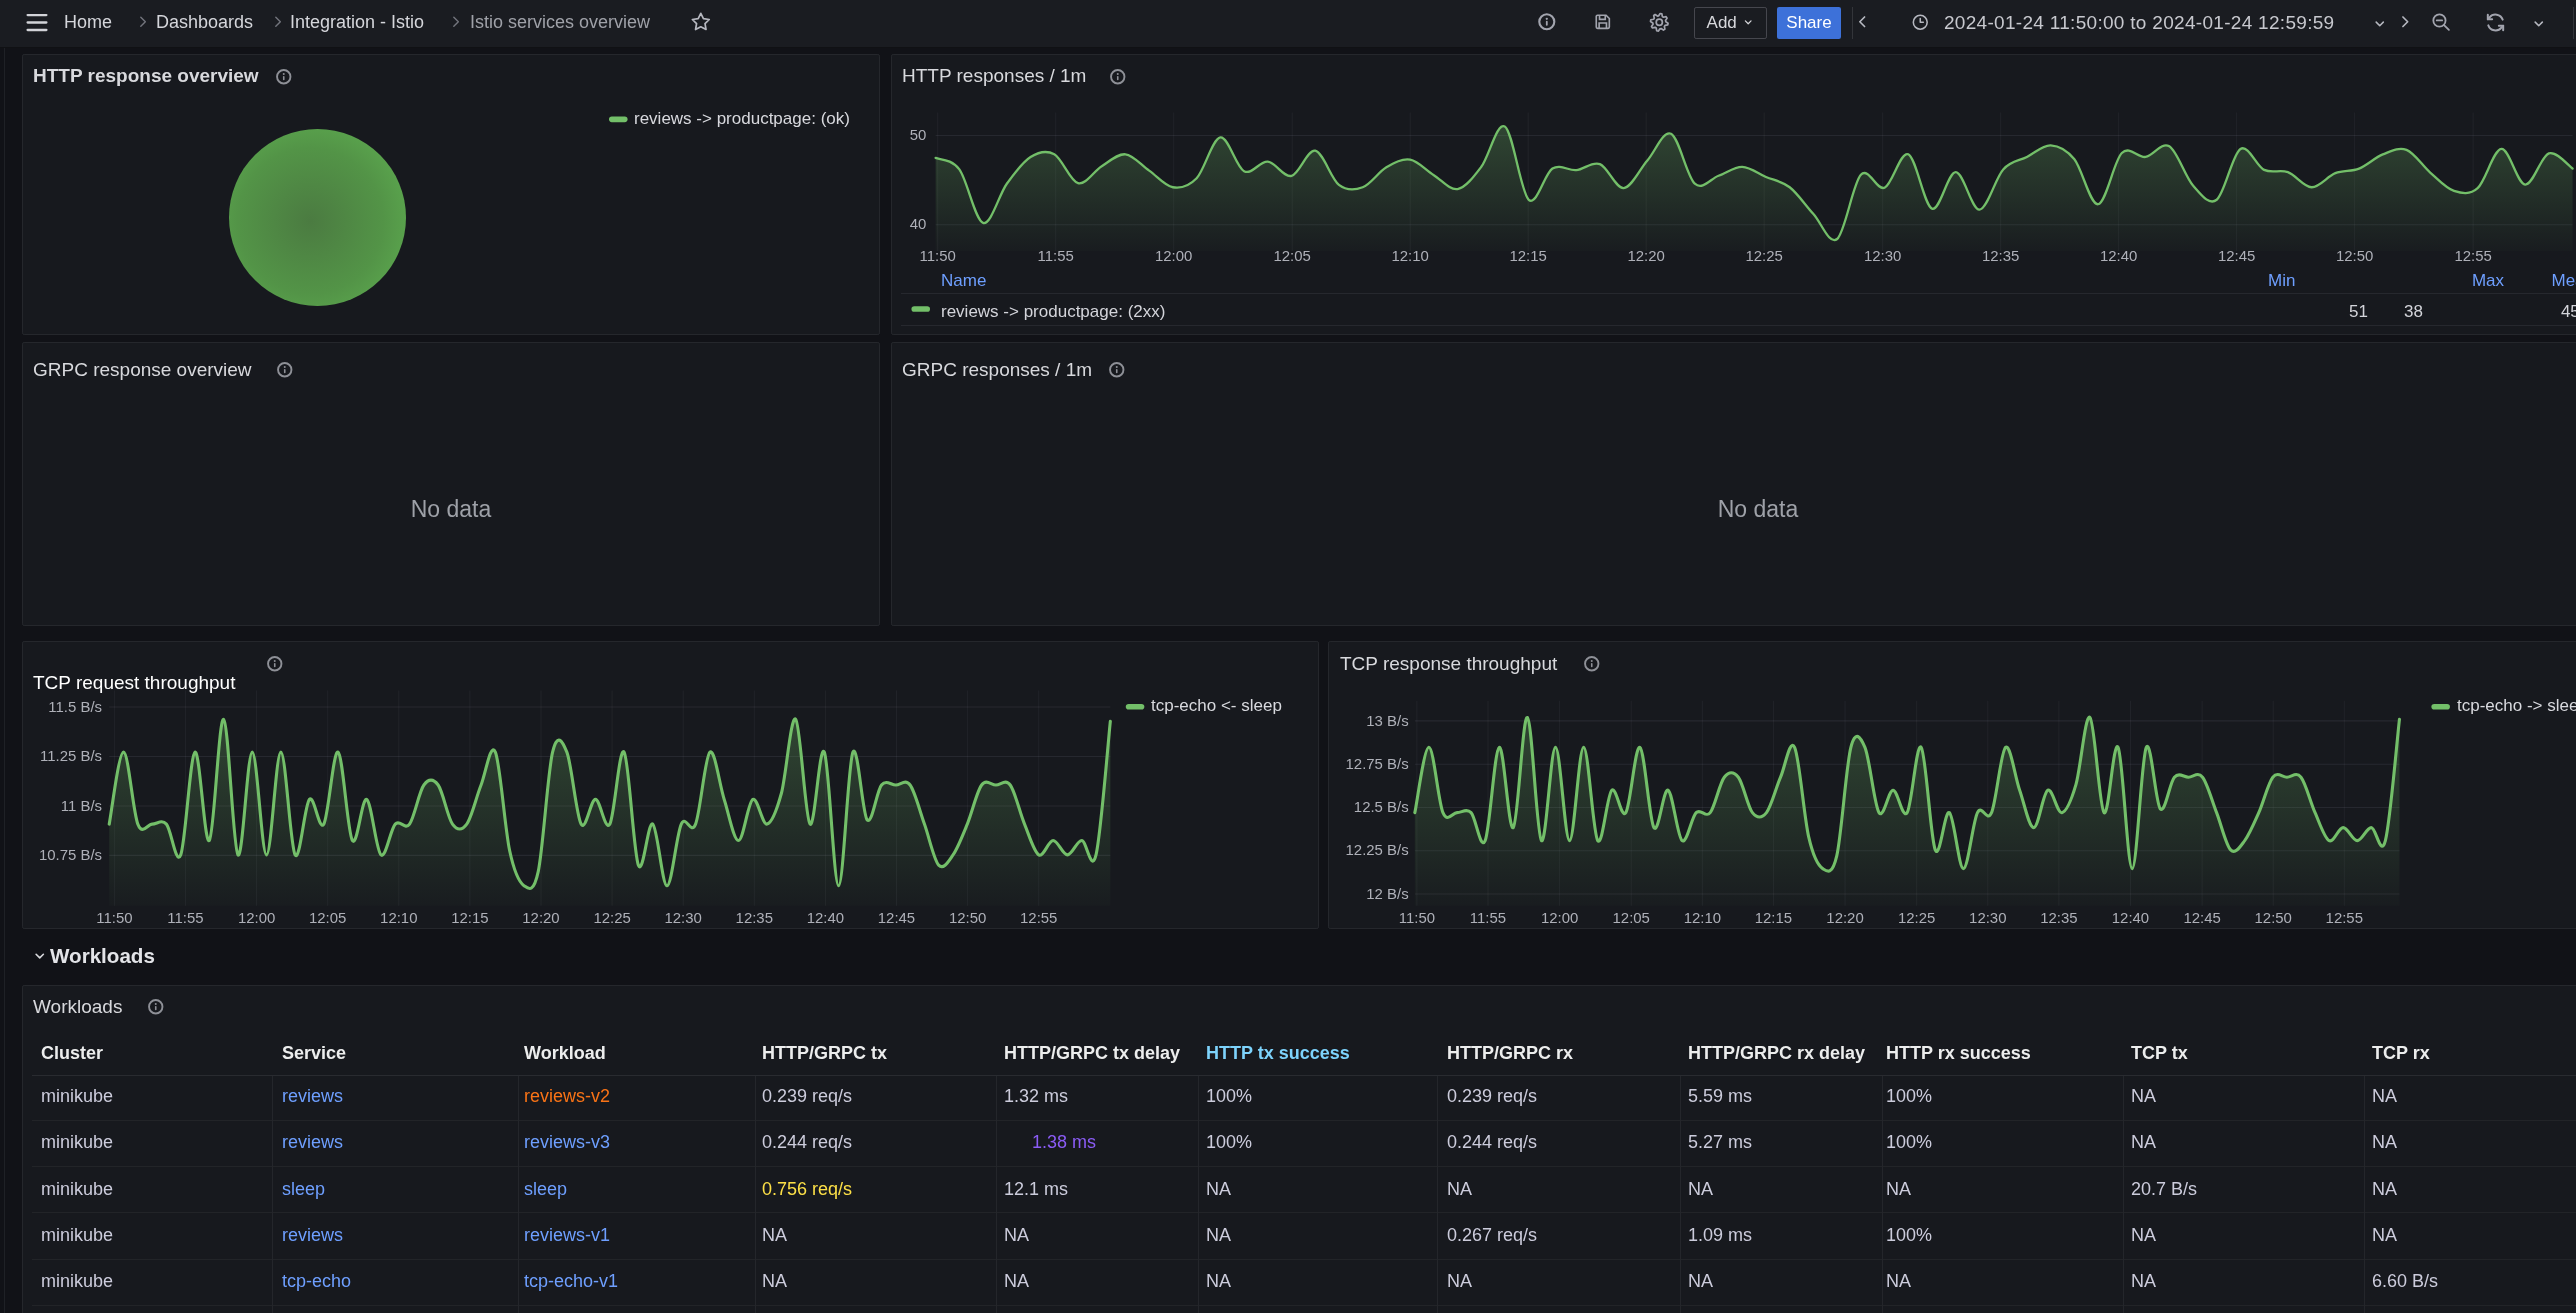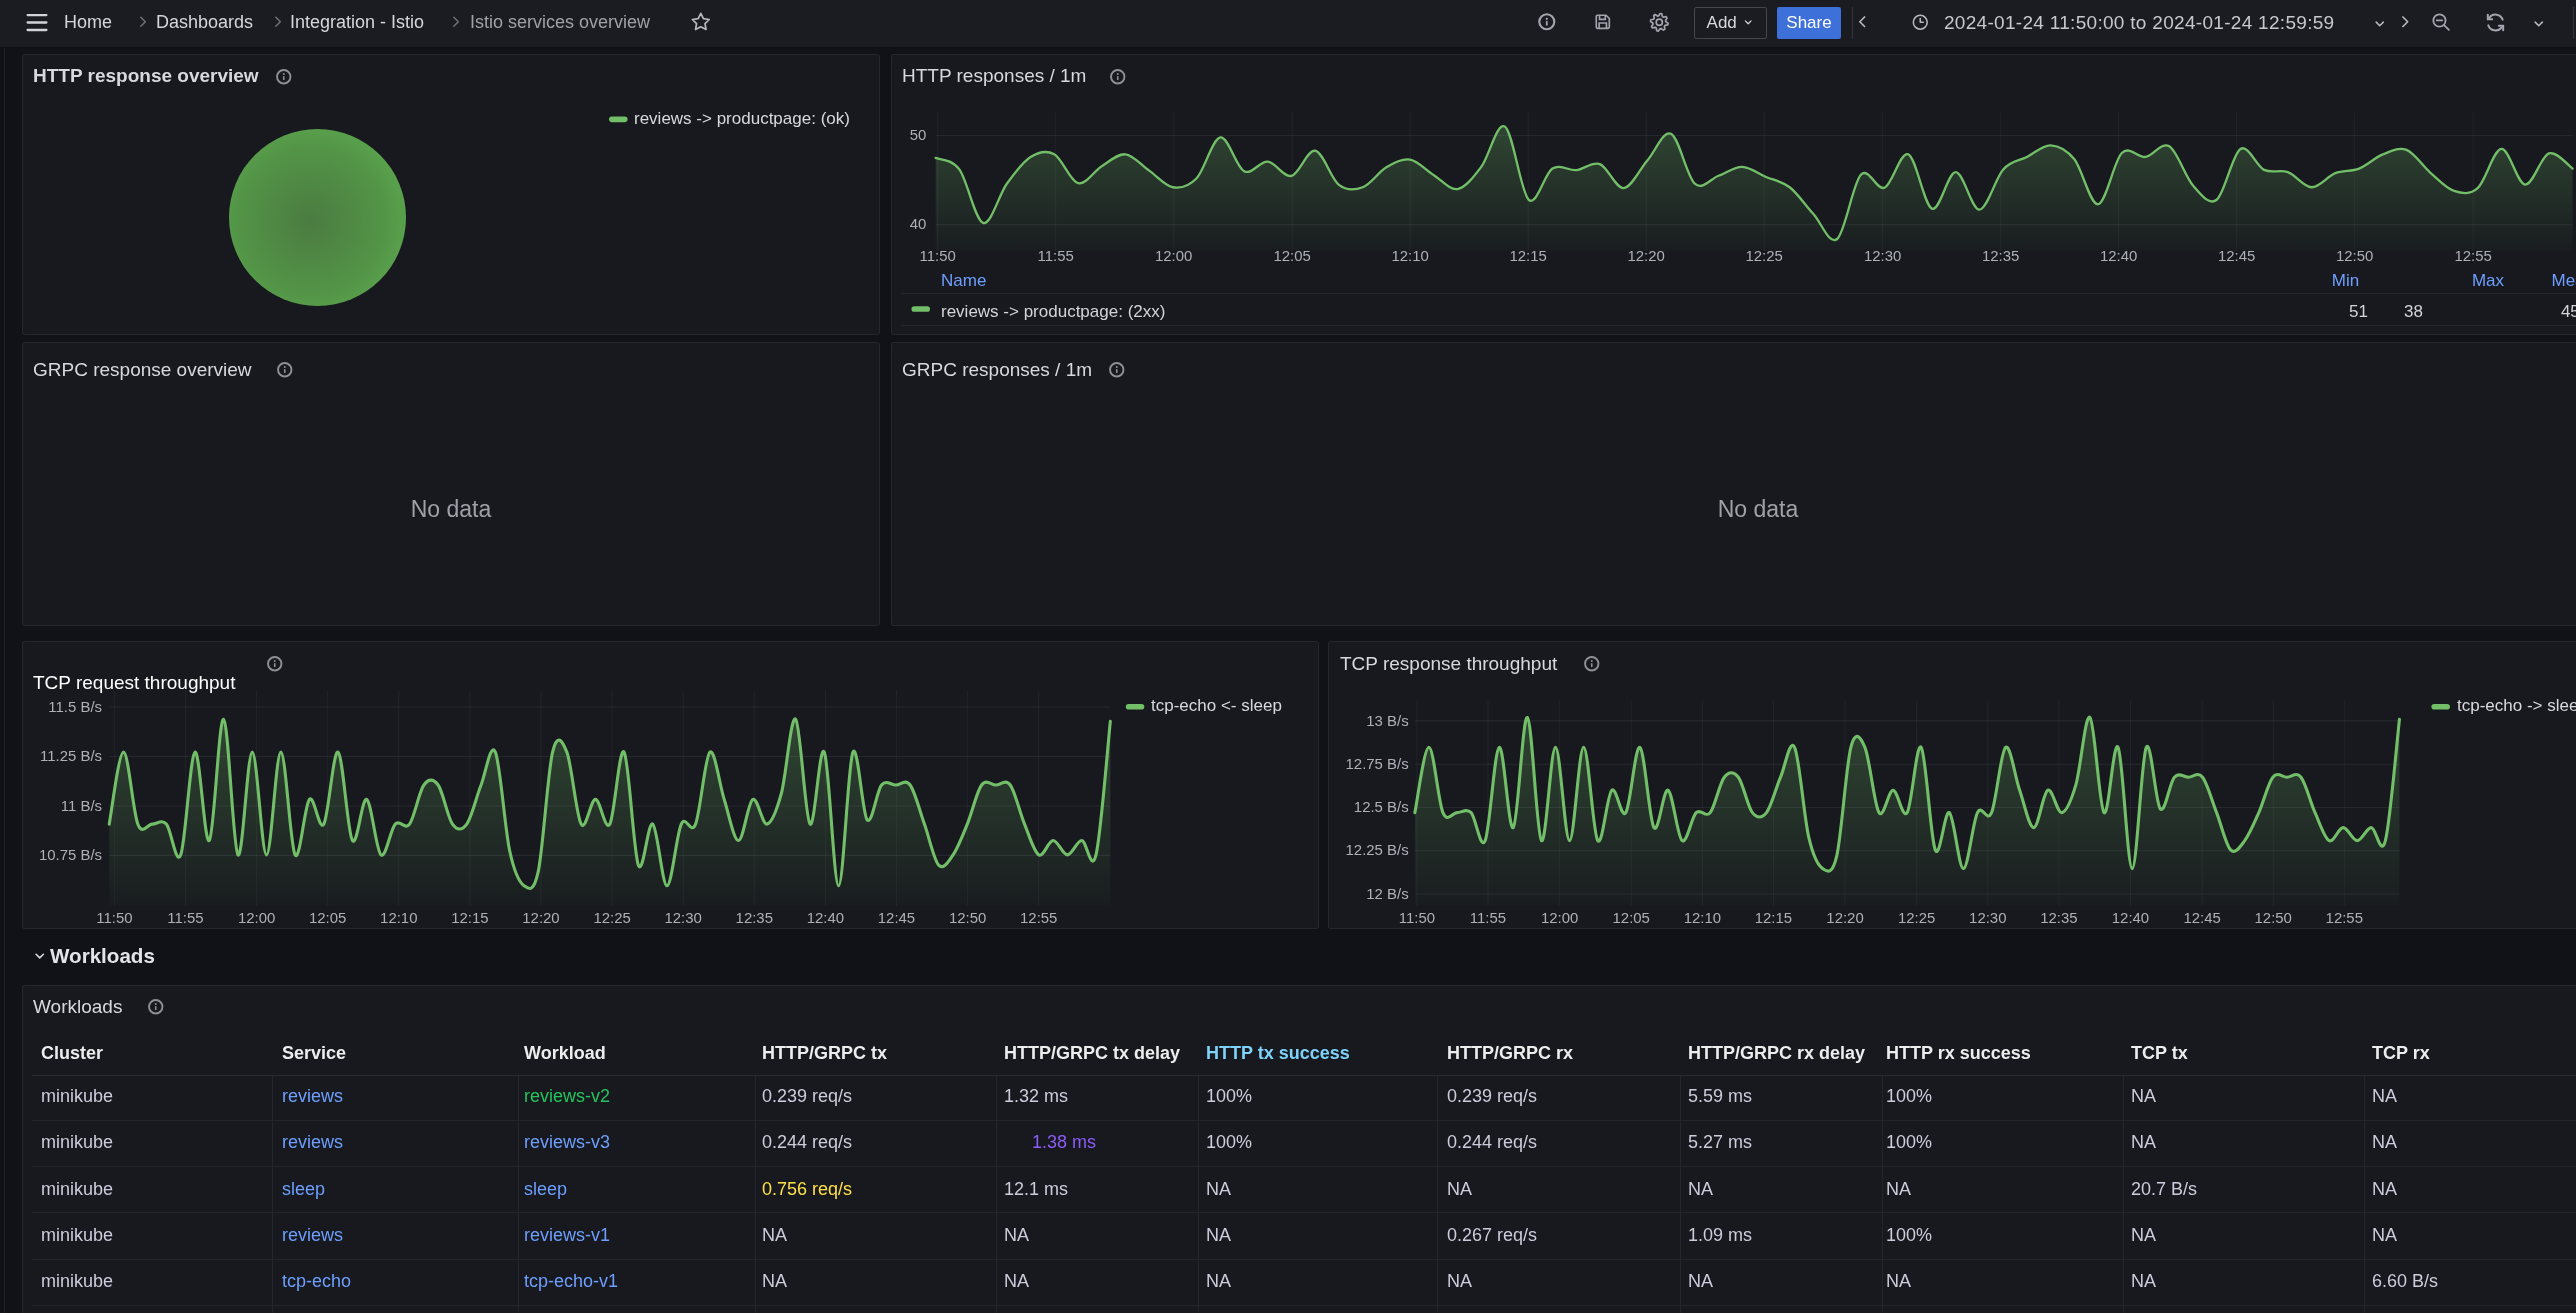--- a/index.html
+++ b/index.html
@@ -74,21 +74,21 @@
 <svg style="position:absolute;left:31px;top:947px" width="17.5" height="17.5" viewBox="0 0 24 24" fill="none">
     <path d="M7 10l5 5 5-5" stroke="#d8d9dd" stroke-width="2.2" stroke-linecap="round" stroke-linejoin="round"></path>
   </svg>
 <div style="position:absolute;left:21.6px;top:54px;width:858px;height:281px;background:#17191e;border:0.5px solid #25272c;border-radius:2.1px"></div>
 <div style="position:absolute;left:33px;top:65px;font-size:19px;font-weight:700;color:#d8d9dd">HTTP response overview</div>
 <div style="position:absolute;left:229px;top:129px;width:177px;height:177px;border-radius:50%;background:radial-gradient(circle at 46% 52%, #4b7b41 0%, #539447 55%, #62b554 100%)"></div>
 <div style="position:absolute;left:634px;top:109px;font-size:17px;color:#d8d9de;white-space:nowrap">reviews -&gt; productpage: (ok)</div>
 <div style="position:absolute;left:891px;top:54px;width:1736px;height:281px;background:#17191e;border:0.5px solid #25272c;border-radius:2.1px"></div>
 <div style="position:absolute;left:902px;top:65px;font-size:19px;font-weight:500;color:#d8d9dd">HTTP responses / 1m</div>
 <div style="position:absolute;left:941px;top:271px;font-size:17px;font-weight:500;color:#6e9fff">Name</div>
-<div style="position:absolute;left:2268px;top:271px;width:155px;text-align:center;font-size:17px;font-weight:500;color:#6e9fff">Min</div>
+<div style="position:absolute;left:2268px;top:271px;width:155px;text-align:left;font-size:17px;font-weight:500;color:#6e9fff">Min</div>
 <div style="position:absolute;left:2349px;top:271px;width:155px;text-align:right;font-size:17px;font-weight:500;color:#6e9fff">Max</div>
 <div style="position:absolute;left:2439px;top:271px;width:155px;text-align:right;font-size:17px;font-weight:500;color:#6e9fff">Mean</div>
 <div style="position:absolute;left:901px;top:293px;width:1720px;height:1px;background:#26282e"></div>
 <div style="position:absolute;left:941px;top:302px;font-size:17px;color:#d3d4da;white-space:nowrap">reviews -&gt; productpage: (2xx)</div>
 <div style="position:absolute;left:2268px;top:302px;width:155px;text-align:right;font-size:17px;color:#d3d4da">38</div>
 <div style="position:absolute;left:2349px;top:302px;width:155px;text-align:left;font-size:17px;color:#d3d4da">51</div>
 <div style="position:absolute;left:2439px;top:302px;width:155px;text-align:right;font-size:17px;color:#d3d4da">45.7</div>
 <div style="position:absolute;left:901px;top:325px;width:1720px;height:1px;background:#26282e"></div>
 <div style="position:absolute;left:21.6px;top:342px;width:858px;height:284px;background:#17191e;border:0.5px solid #25272c;border-radius:2.1px"></div>
 <div style="position:absolute;left:33px;top:359px;font-size:19px;font-weight:500;color:#d8d9dd">GRPC response overview</div>
@@ -112,21 +112,21 @@
 <div style="position:absolute;left:1004px;top:1043px;font-size:18px;font-weight:600;color:#eceded;white-space:nowrap">HTTP/GRPC tx delay</div>
 <div style="position:absolute;left:1206px;top:1043px;font-size:18px;font-weight:600;color:#7dd3fc;white-space:nowrap">HTTP tx success</div>
 <div style="position:absolute;left:1447px;top:1043px;font-size:18px;font-weight:600;color:#eceded;white-space:nowrap">HTTP/GRPC rx</div>
 <div style="position:absolute;left:1688px;top:1043px;font-size:18px;font-weight:600;color:#eceded;white-space:nowrap">HTTP/GRPC rx delay</div>
 <div style="position:absolute;left:1886px;top:1043px;font-size:18px;font-weight:600;color:#eceded;white-space:nowrap">HTTP rx success</div>
 <div style="position:absolute;left:2131px;top:1043px;font-size:18px;font-weight:600;color:#eceded;white-space:nowrap">TCP tx</div>
 <div style="position:absolute;left:2372px;top:1043px;font-size:18px;font-weight:600;color:#eceded;white-space:nowrap">TCP rx</div>
 <div style="position:absolute;left:32px;top:1075px;width:2584px;height:1px;background:#292b30"></div>
 <div style="position:absolute;left:41px;top:1086px;font-size:18px;font-weight:400;color:#ccccdc;white-space:nowrap">minikube</div>
 <div style="position:absolute;left:282px;top:1086px;font-size:18px;font-weight:500;color:#6e9fff;white-space:nowrap">reviews</div>
-<div style="position:absolute;left:524px;top:1086px;font-size:18px;font-weight:500;color:#22c55e;white-space:nowrap">reviews-v2</div>
+<div style="position:absolute;left:524px;top:1086px;font-size:18px;font-weight:500;color:#f97316;white-space:nowrap">reviews-v2</div>
 <div style="position:absolute;left:762px;top:1086px;font-size:18px;font-weight:400;color:#ccccdc;white-space:nowrap">0.239 req/s</div>
 <div style="position:absolute;left:1004px;top:1086px;font-size:18px;font-weight:400;color:#ccccdc;white-space:nowrap">1.32 ms</div>
 <div style="position:absolute;left:1206px;top:1086px;font-size:18px;font-weight:400;color:#ccccdc;white-space:nowrap">100%</div>
 <div style="position:absolute;left:1447px;top:1086px;font-size:18px;font-weight:400;color:#ccccdc;white-space:nowrap">0.239 req/s</div>
 <div style="position:absolute;left:1688px;top:1086px;font-size:18px;font-weight:400;color:#ccccdc;white-space:nowrap">5.59 ms</div>
 <div style="position:absolute;left:1886px;top:1086px;font-size:18px;font-weight:400;color:#ccccdc;white-space:nowrap">100%</div>
 <div style="position:absolute;left:2131px;top:1086px;font-size:18px;font-weight:400;color:#ccccdc;white-space:nowrap">NA</div>
 <div style="position:absolute;left:2372px;top:1086px;font-size:18px;font-weight:400;color:#ccccdc;white-space:nowrap">NA</div>
 <div style="position:absolute;left:32px;top:1120px;width:2584px;height:1px;background:#222428"></div>
 <div style="position:absolute;left:41px;top:1132px;font-size:18px;font-weight:400;color:#ccccdc;white-space:nowrap">minikube</div>

